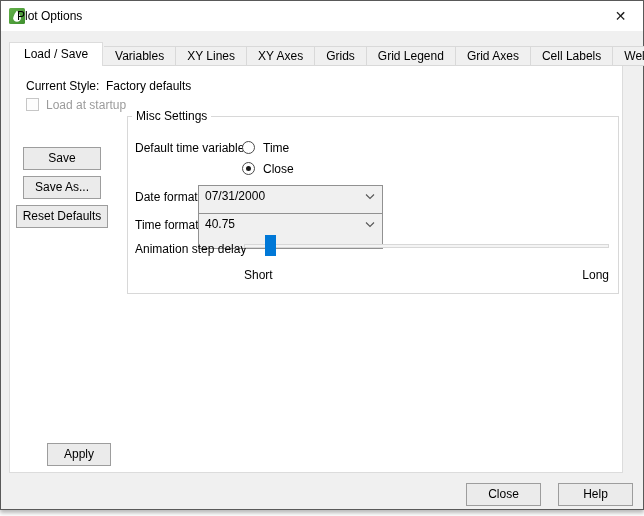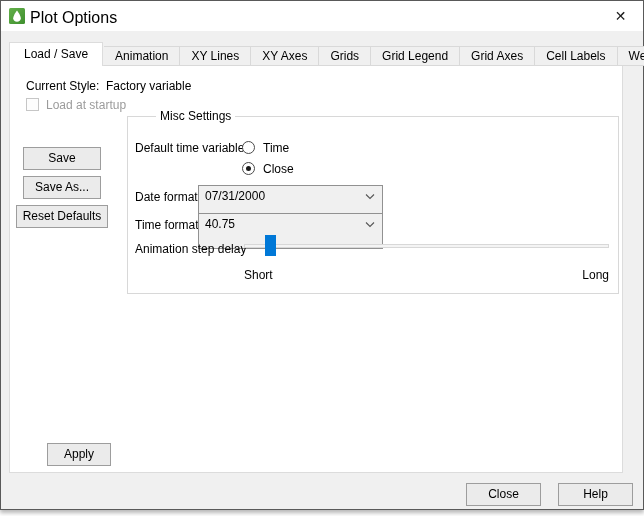--- a/index.html
+++ b/index.html
@@ -5,21 +5,21 @@
   * { margin:0; padding:0; box-sizing:border-box; }
   html,body { width:644px; height:516px; background:#ffffff; font-family:"Liberation Sans", sans-serif; font-size:12px; color:#000; }
   .dialog {
     position:absolute; left:0; top:0; width:644px; height:510px;
     background:#f0f0f0; border:1px solid #595959;
     box-shadow:0 3px 4px rgba(0,0,0,0.28);
   }
   
   .titlebar { position:absolute; left:0; top:0; width:100%; height:30px; background:#ffffff; }
   .app-icon { position:absolute; left:8px; top:7px; width:16px; height:16px; }
-  .title-text { position:absolute; left:29px; top:8px; font-size:16px; color:#000; }
+  .title-text { position:absolute; left:16px; top:8px; font-size:12px; color:#000; }
   .close-btn { position:absolute; right:0; top:0; width:45px; height:30px; text-align:center; line-height:30px; font-size:14px; color:#1a1a1a; cursor:default; }
   
   .tabstrip { position:absolute; left:8px; top:42px; height:23px; display:flex; align-items:flex-end; z-index:3; }
   .tab {
     height:20px; line-height:19px; padding:0 11px; background:#f0f0f0;
     border:1px solid #d9d9d9; border-left:none; color:#000; white-space:nowrap;
   }
   .tab:first-child { border-left:1px solid #d9d9d9; }
   .tab.active {
     height:24px; line-height:23px; background:#ffffff; border:1px solid #dcdcdc;
@@ -31,21 +31,21 @@
   .lbl { position:absolute; white-space:nowrap; z-index:2; }
   .btn {
     position:absolute; background:#ebebeb; border:1px solid #9d9d9d; color:#000;
     font-family:"Liberation Sans", sans-serif; font-size:12px; text-align:center; line-height:21px; z-index:2; cursor:default;
   }
   .checkbox-row { position:absolute; left:25px; top:97px; height:14px; z-index:2; }
   .checkbox-box { position:absolute; left:0; top:0; width:13px; height:13px; background:#fdfdfd; border:1px solid #c6c6c6; }
   .checkbox-label { position:absolute; left:20px; top:0; color:#9b9b9b; white-space:nowrap; }
   
   .groupbox { position:absolute; left:126px; top:115px; width:492px; height:178px; border:1px solid #d8d8d8; z-index:2; }
-  .groupbox-label { position:absolute; left:131px; top:108px; background:#ffffff; padding:0 4px; z-index:3; white-space:nowrap;margin-left:24px; }
+  .groupbox-label { position:absolute; left:131px; top:108px; background:#ffffff; padding:0 4px; z-index:3; white-space:nowrap; }
   
   .radio-row { position:absolute; height:14px; z-index:2; }
   .radio-circle { position:absolute; left:0; top:0; width:13px; height:13px; border:1px solid #4a4a4a; border-radius:50%; background:#fff; }
   .radio-row.checked .radio-circle::after {
     content:""; position:absolute; left:3px; top:3px; width:5px; height:5px; border-radius:50%; background:#1b1b1b;
   }
   .radio-label { position:absolute; left:21px; top:0; white-space:nowrap; }
   
   .combo { position:absolute; width:185px; height:36px; background:#f0f0f0; border:1px solid #919191; z-index:2; cursor:default; }
   .combo-value { position:absolute; left:6px; top:3px; white-space:nowrap; }
@@ -72,34 +72,34 @@
       </defs>
       <rect x="0" y="0" width="16" height="16" rx="1.5" fill="url(#g1)"></rect>
       <path d="M8 2.5 C8 2.5 4.2 7.6 4.2 10.2 C4.2 12.3 5.9 13.8 8 13.8 C10.1 13.8 11.8 12.3 11.8 10.2 C11.8 7.6 8 2.5 8 2.5 Z" fill="#ffffff"></path>
     </svg>
     <span class="title-text">Plot Options</span>
     <div class="close-btn">✕</div>
   </div>
 
   <div class="tabstrip">
     <div class="tab active">Load / Save</div>
-    <div class="tab">Animation</div>
+    <div class="tab">Variables</div>
     <div class="tab">XY Lines</div>
     <div class="tab">XY Axes</div>
     <div class="tab">Grids</div>
     <div class="tab">Grid Legend</div>
     <div class="tab">Grid Axes</div>
     <div class="tab">Cell Labels</div>
     <div class="tab">Wells</div>
   </div>
 
   <div class="pane"></div>
 
   <span class="lbl" style="left:25px; top:78px;">Current Style:</span>
-  <span class="lbl" style="left:105px; top:78px;">Factory variable</span>
+  <span class="lbl" style="left:105px; top:78px;">Factory defaults</span>
 
   <div class="checkbox-row">
     <span class="checkbox-box"></span>
     <span class="checkbox-label">Load at startup</span>
   </div>
 
   <div class="btn" style="left:22px; top:146px; width:78px; height:23px;">Save</div>
   <div class="btn" style="left:22px; top:175px; width:78px; height:23px;">Save As...</div>
   <div class="btn" style="left:15px; top:204px; width:92px; height:23px;">Reset Defaults</div>
 

